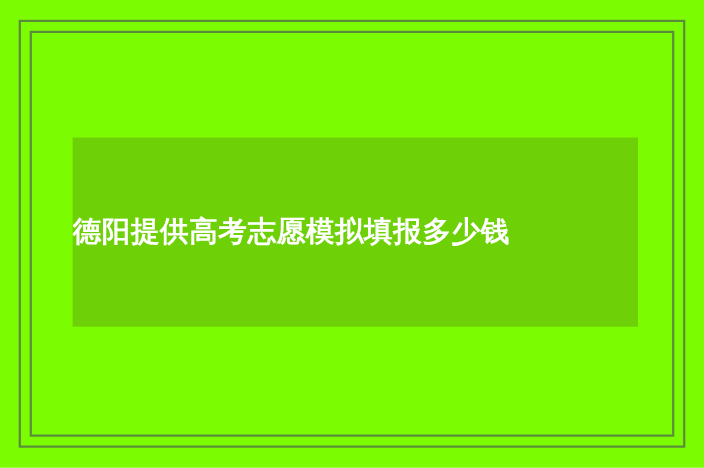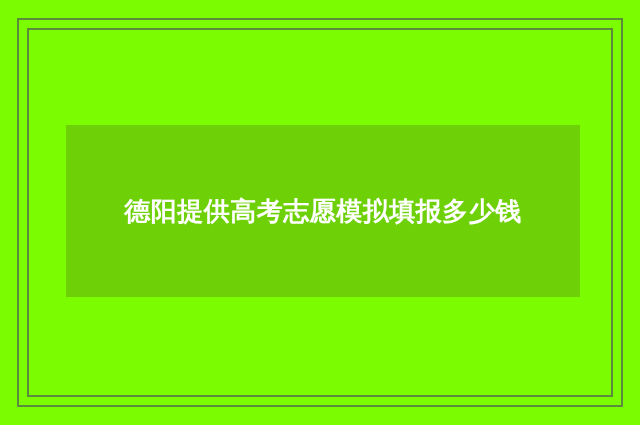--- a/index.html
+++ b/index.html
@@ -55,21 +55,20 @@
     box-sizing: border-box;
     display: flex;
     flex-direction: column;
     align-items: center;
     justify-content: center;
     overflow: hidden;
   }
 
   .headline {
     width: 100%;
-    text-align: center;
     color: #FFFFFF;
     font-weight: bold;
     font-size: 26px;
     line-height: 41px;
     letter-spacing: 0.5px;
     white-space: nowrap;
     font-family: "DejaVu Sans", "Liberation Sans", sans-serif;
   }
   .headline.line-1 {
     margin-top: 0;

